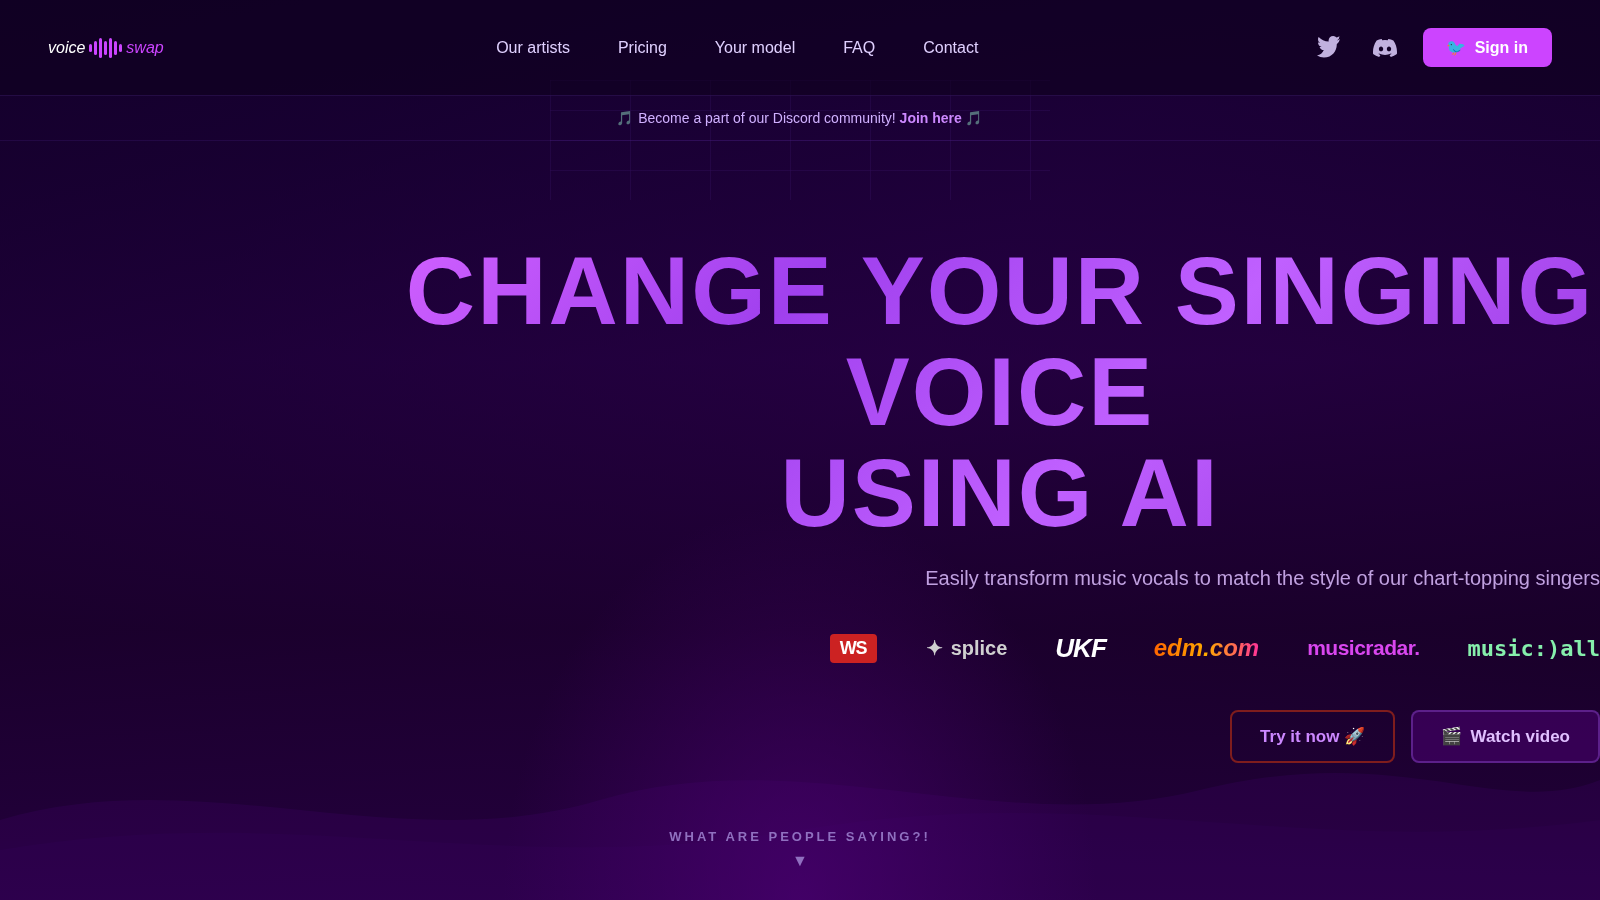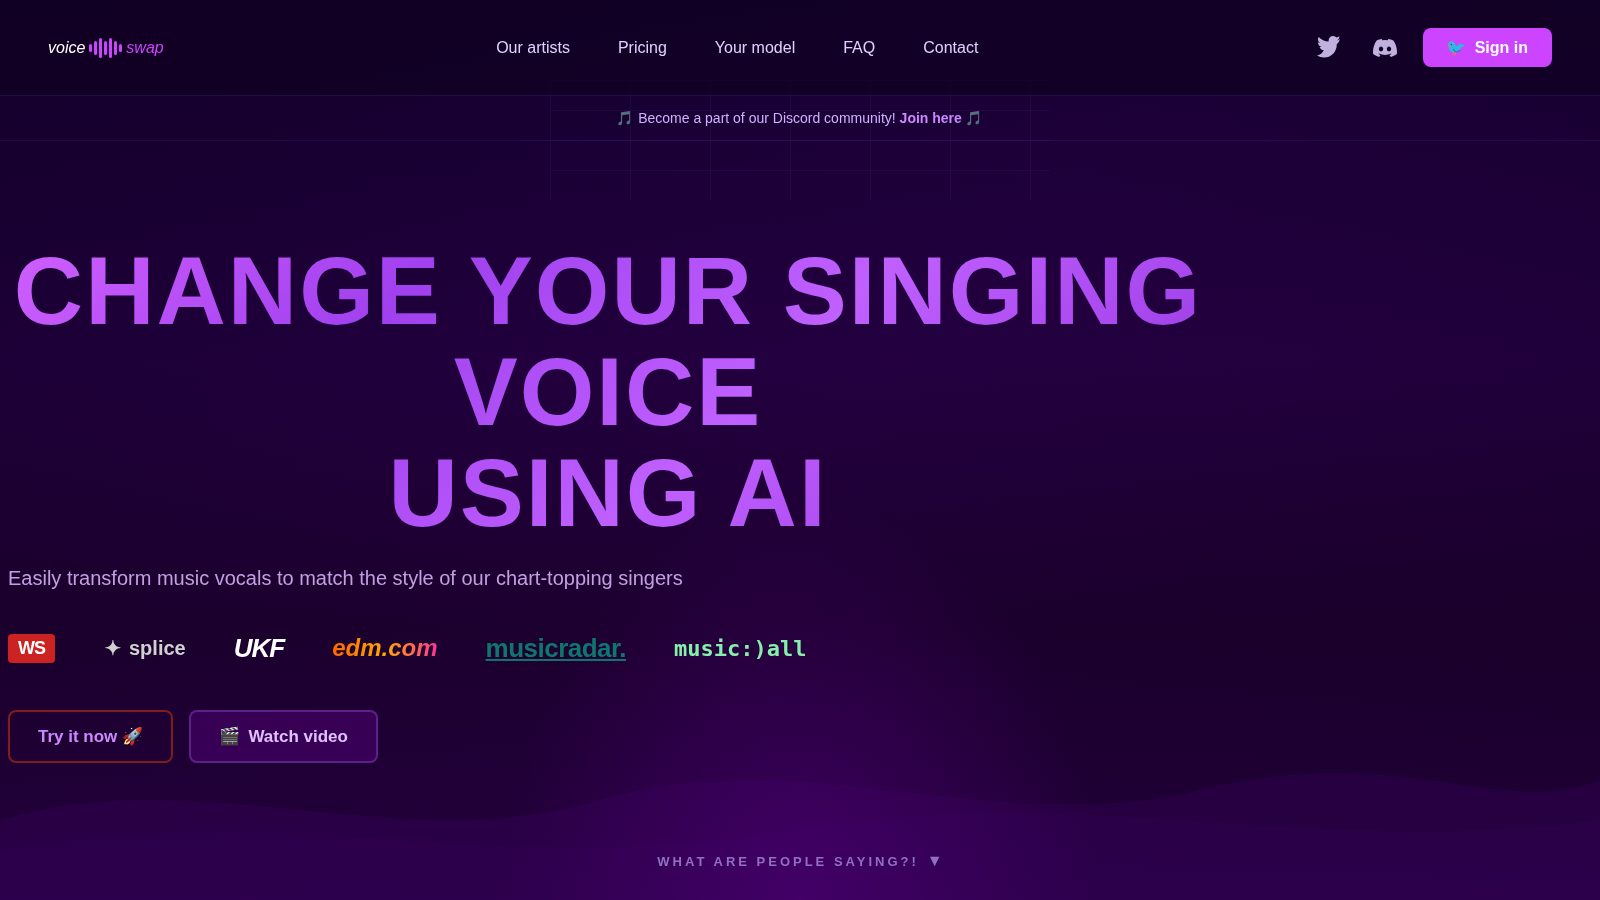--- a/index.html
+++ b/index.html
@@ -172,21 +172,21 @@
       font-weight: 600;
       text-decoration: none;
     }
 
     
     .hero {
       position: relative;
       z-index: 10;
       display: flex;
       flex-direction: column;
-      align-items: flex-start;
+      align-items: flex-end;
       text-align: center;
       padding-top: 100px;
       padding-left: 8px;
     }
 
     .hero-title {
       font-size: 96px;
       font-weight: 900;
       line-height: 1.05;
       text-transform: uppercase;
@@ -262,25 +262,24 @@
       font-size: 24px;
       font-weight: 900;
       background: linear-gradient(90deg, #ff6600, #ffaa00, #ff3399);
       -webkit-background-clip: text;
       -webkit-text-fill-color: transparent;
       background-clip: text;
       font-style: italic;
     }
 
     .logo-musicradar {
-      color: #0f766e;
-      font-size: 26px;
+      color: #d946ef;
+      font-size: 21px;
       font-weight: 700;
       letter-spacing: -0.5px;
-      text-decoration: underline;
     }
 
     .logo-musicall {
       color: #86efac;
       font-size: 22px;
       font-weight: 700;
       font-family: monospace;
     }
 
     
@@ -319,20 +318,21 @@
     }
 
     
     .bottom-section {
       position: absolute;
       bottom: 30px;
       left: 50%;
       transform: translateX(-50%);
       z-index: 10;
       display: flex;
+      flex-direction: column;
       align-items: center;
       gap: 8px;
     }
 
     .what-label {
       font-size: 13px;
       font-weight: 700;
       letter-spacing: 3px;
       color: #9070c0;
       text-transform: uppercase;

